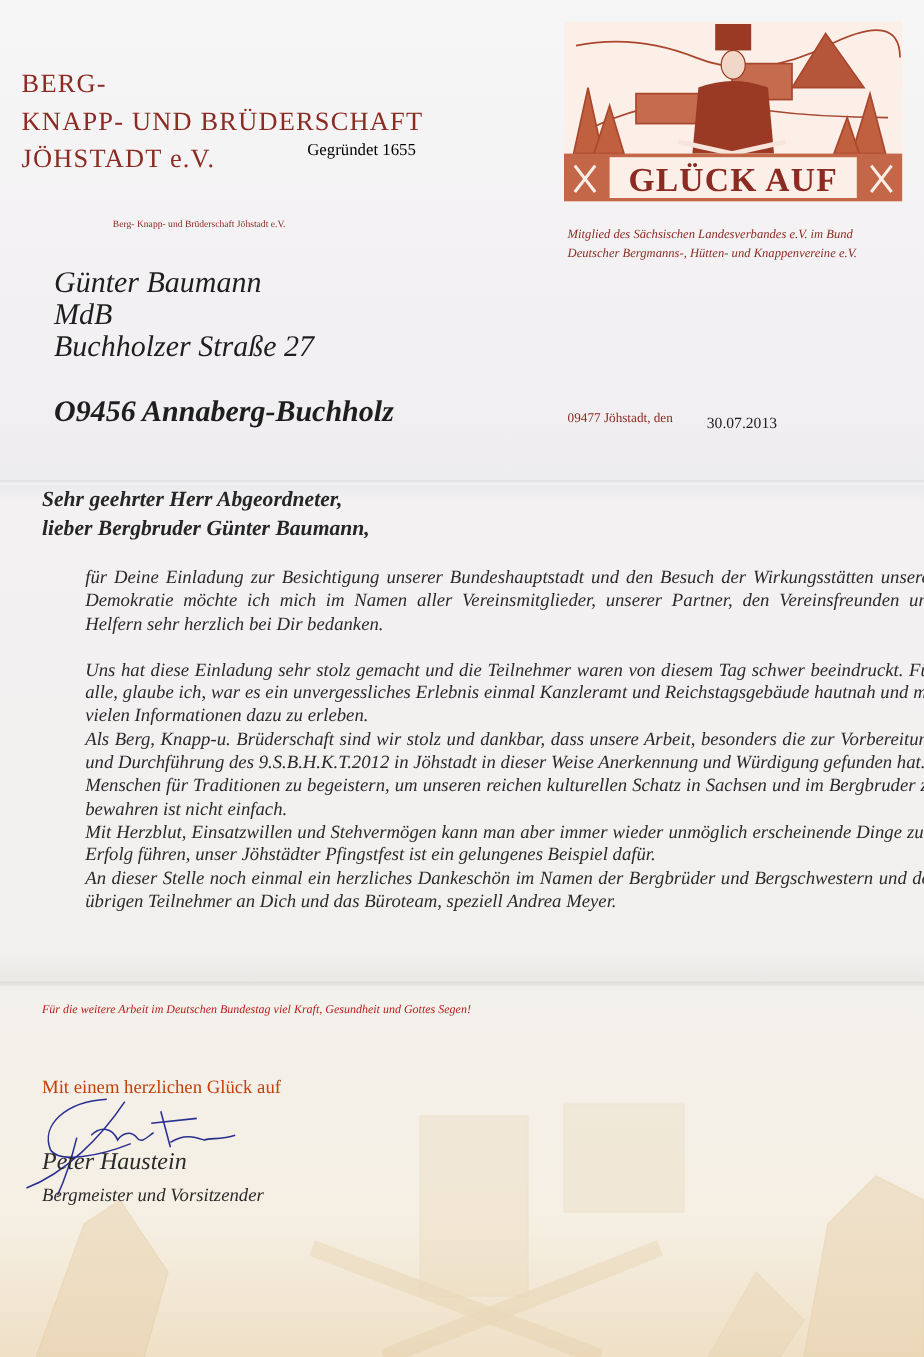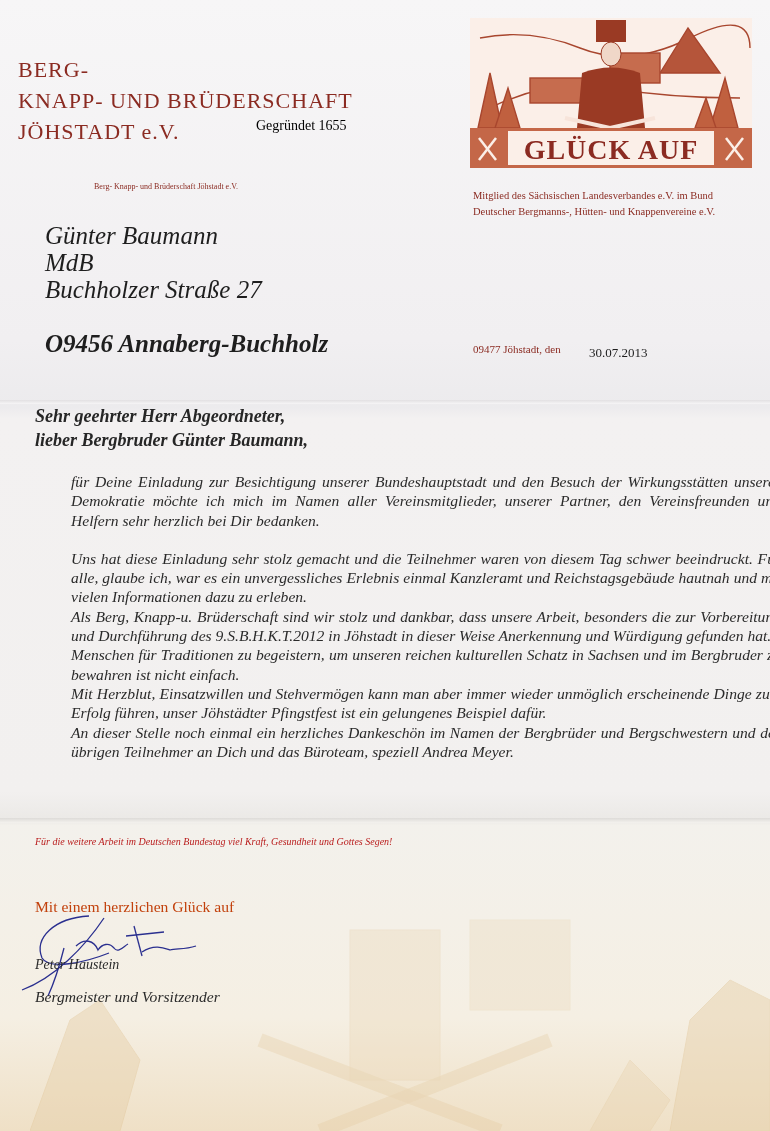--- a/index.html
+++ b/index.html
@@ -19,37 +19,37 @@
     .org-name {
       position:absolute; left:18px; top:54px; font-size:22px; line-height:31px;
       letter-spacing: 1px; color:#8b2b22; font-family: "Liberation Serif", serif;
     }
     .founded { position:absolute; left:256px; top:118px; font-size:14px; color:#000000;text-align:right; }
     .sender-line { position:absolute; left:94px; top:182px; font-size:8px; color:#8b2b22; }
     .logo {
       position:absolute; left:470px; top:18px; width:282px; height:150px;
       background:#fbefe8;
     }
-    .member-text { position:absolute; left:473px; top:188px; font-size:10.5px; line-height:16px; color:#8b2b22; }
+    .member-text { position:absolute; left:473px; top:188px; font-size:10.5px; line-height:16px; color:#8b2b22;font-style:italic; }
     .recipient {
       position:absolute; left:45px; top:222px; font-style: italic; font-size:25px; line-height:27px; color:#1e1e1e;
     }
     .recipient .city { font-weight: bold; margin-top:27px; display:block; }
     .place-date { position:absolute; left:473px; top:343px; font-size:11px; color:#8b2b22; }
     .date { position:absolute; left:589px; top:345px; font-size:13px; color:#1e1e1e; }
     .salutation { position:absolute; left:35px; top:404px; font-style: italic; font-size:18px; line-height:24px; color:#262626;font-weight:bold; }
     .body {
       position:absolute; left:35px; top:472px; width:710px; font-style:italic; font-size:15.6px; line-height:19.3px;
       color:#2a2a2a; text-align: justify; margin-left: 36px;
     }
     .body p { margin: 0; }
     .body p.gap { margin-top: 19px; }
     .closing-wish { position:absolute; left:35px; top:836px; font-style:italic; font-size:10px; color:#b91c1c; }
     .greeting { position:absolute; left:35px; top:898px; font-size:15.6px; color:#c2410c; }
-    .signer { position:absolute; left:35px; top:957px; font-style:italic; font-size:14px; color:#2a2a2a; }
+    .signer { position:absolute; left:35px; top:957px; font-style:italic; font-size:20px; color:#2a2a2a; }
     .signer-title { position:absolute; left:35px; top:988px; font-style:italic; font-size:15.6px; color:#2a2a2a; }
     .signature { position:absolute; left:14px; top:908px; width:190px; height:90px; }
   </style>
 </head>
 <body>
 
 <div class="paper"></div>
 <div class="fold1"></div>
 <div class="fold2"></div>
 

